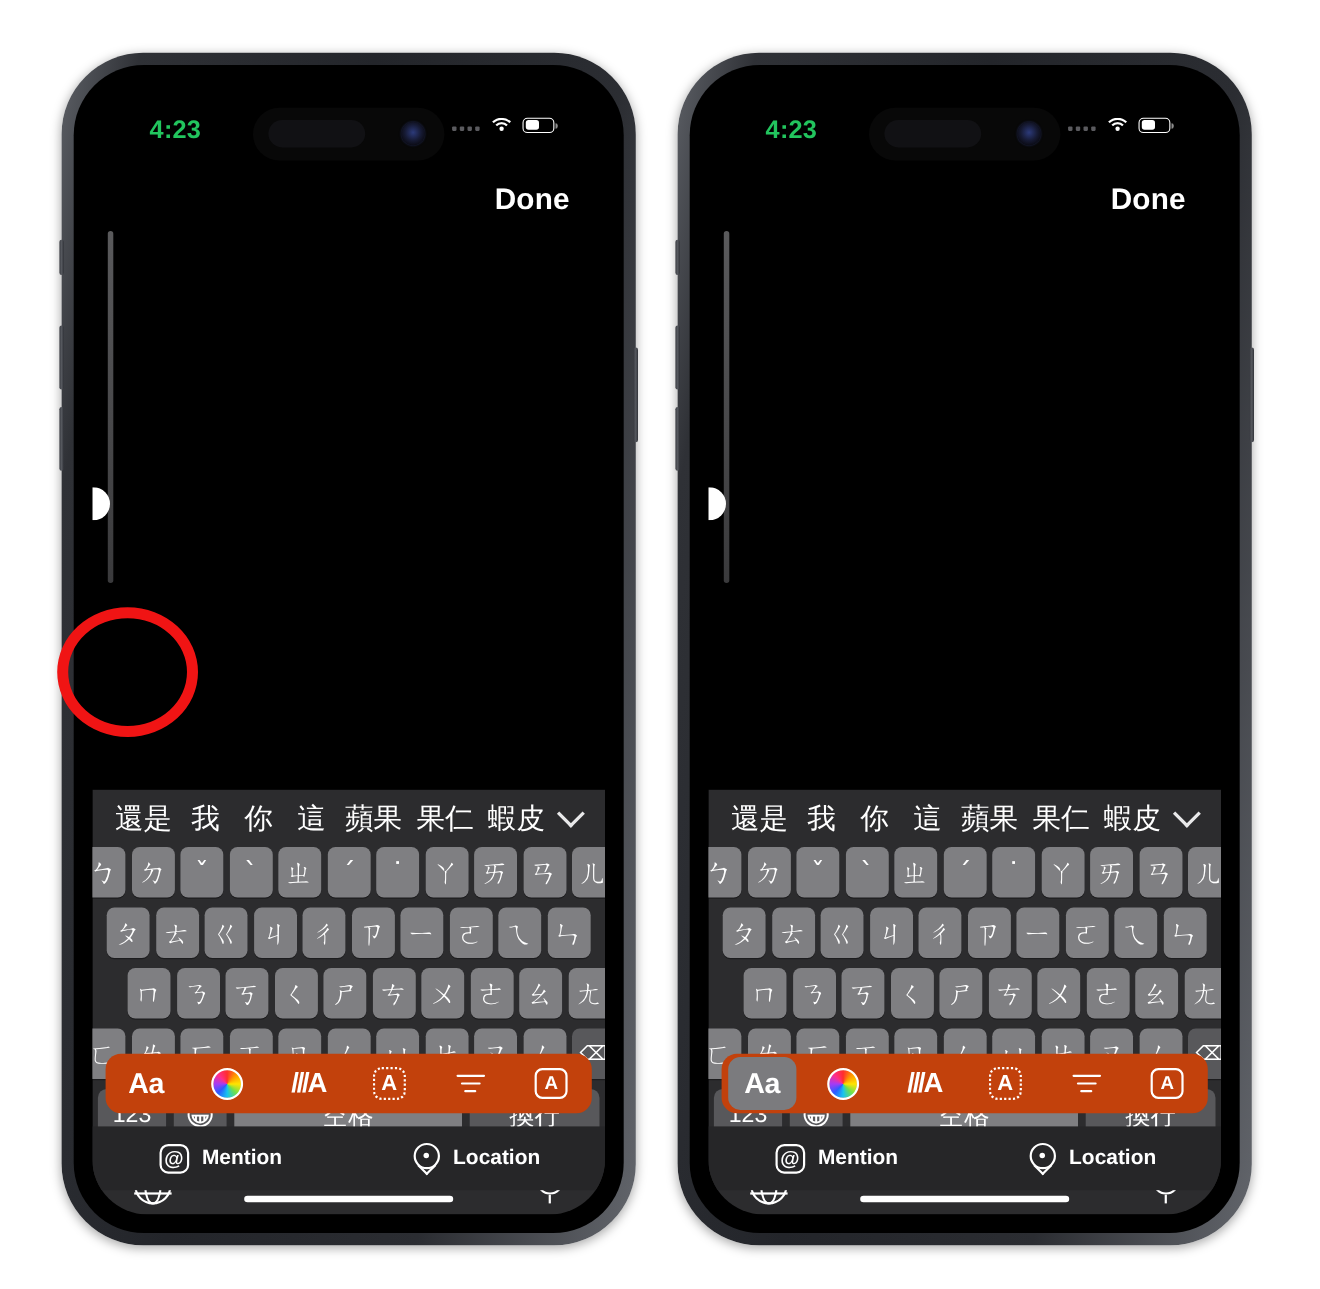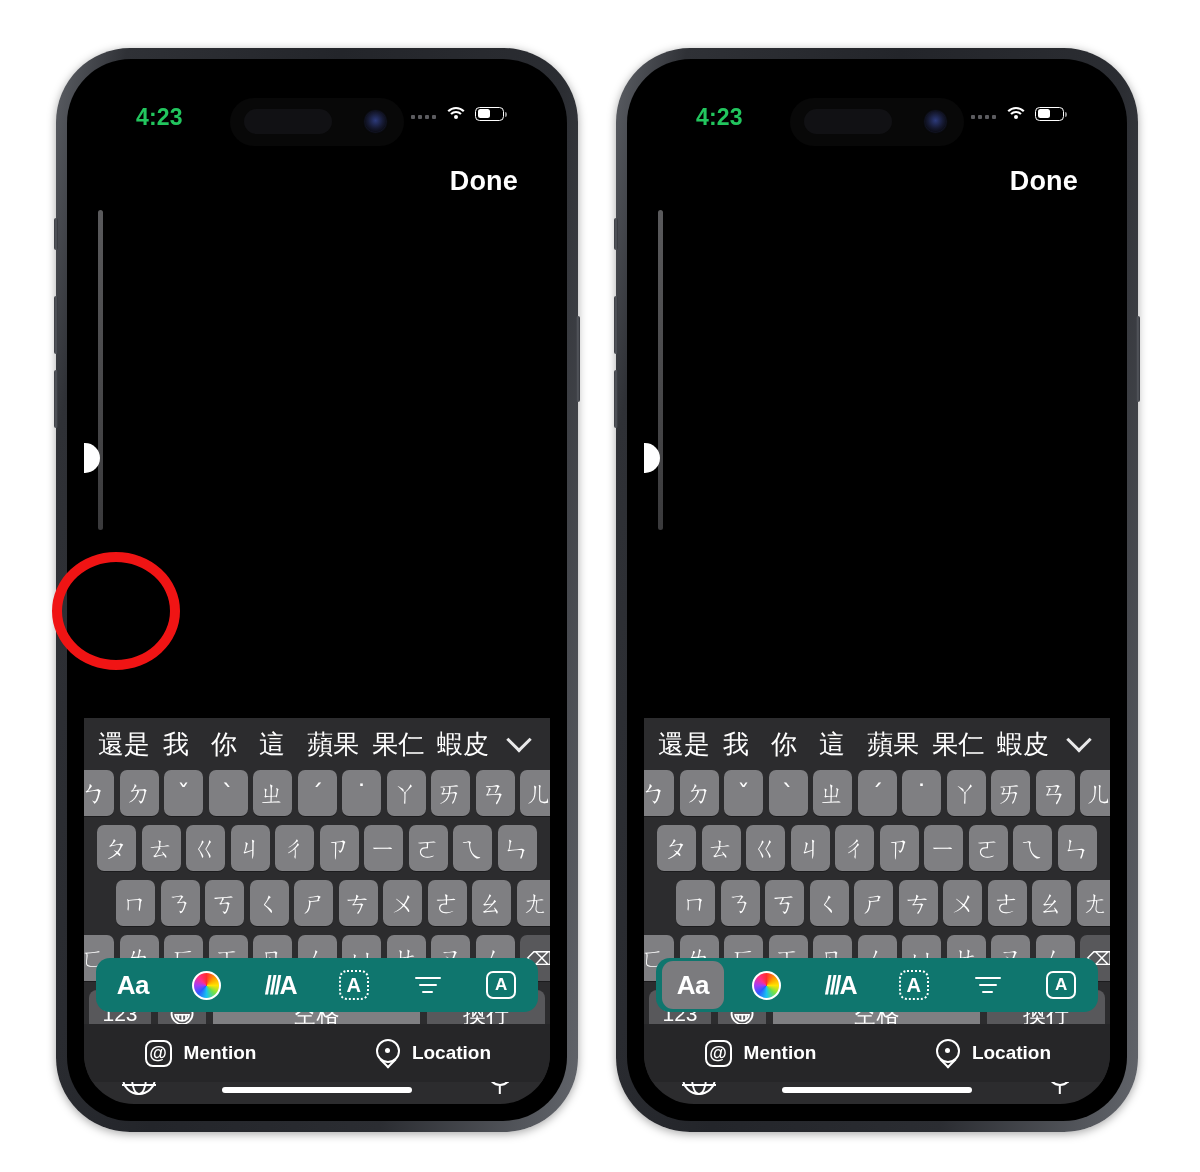--- a/index.html
+++ b/index.html
@@ -130,21 +130,21 @@
   .fontchip.sel{background:#fff;color:#000;border-color:#fff;}
   .f-deco{font-family:"DejaVu Sans",sans-serif;letter-spacing:2px;font-weight:300;}
   .f-squeeze{font-family:"Liberation Sans Narrow","Liberation Sans",sans-serif;font-weight:700;transform:scaleX(.72);letter-spacing:.5px;}
   .f-typewriter{font-family:"Liberation Mono","DejaVu Sans Mono",monospace;font-weight:700;letter-spacing:.5px;}
   .f-strong{font-weight:800;font-style:italic;letter-spacing:.3px;}
 
   
   .toolbar{
     position:absolute;left:12px;right:12px;bottom:92px;
     height:54px;
-    background:#0f766e;
+    background:#c2410c;
     border-radius:14px;
     display:flex;align-items:flex-end;
     z-index:3;
   }
   .tool{
     flex:1;height:100%;
     display:flex;align-items:center;justify-content:center;
     color:#fff;
     position:relative;
   }
@@ -211,21 +211,21 @@
   .keyboard{
     position:absolute;left:0;right:0;bottom:0;
     height:386px;background:#2c2c2e;
     z-index:2;
   }
   .suggestbar{
     height:52px;display:flex;align-items:center;
     padding:0 14px;gap:0;
   }
   .sug{
-    flex:1;color:#fff;font-size:26px;
+    flex:1;text-align:center;color:#fff;font-size:26px;
     font-family:Liberation Mono, monospace;
     white-space:nowrap;
   }
   .sug.two{flex:1.35;}
   .chev{
     width:34px;display:flex;align-items:center;justify-content:center;color:#fff;
     position:relative;
   }
   .chev::before{
     content:"";width:15px;height:15px;

